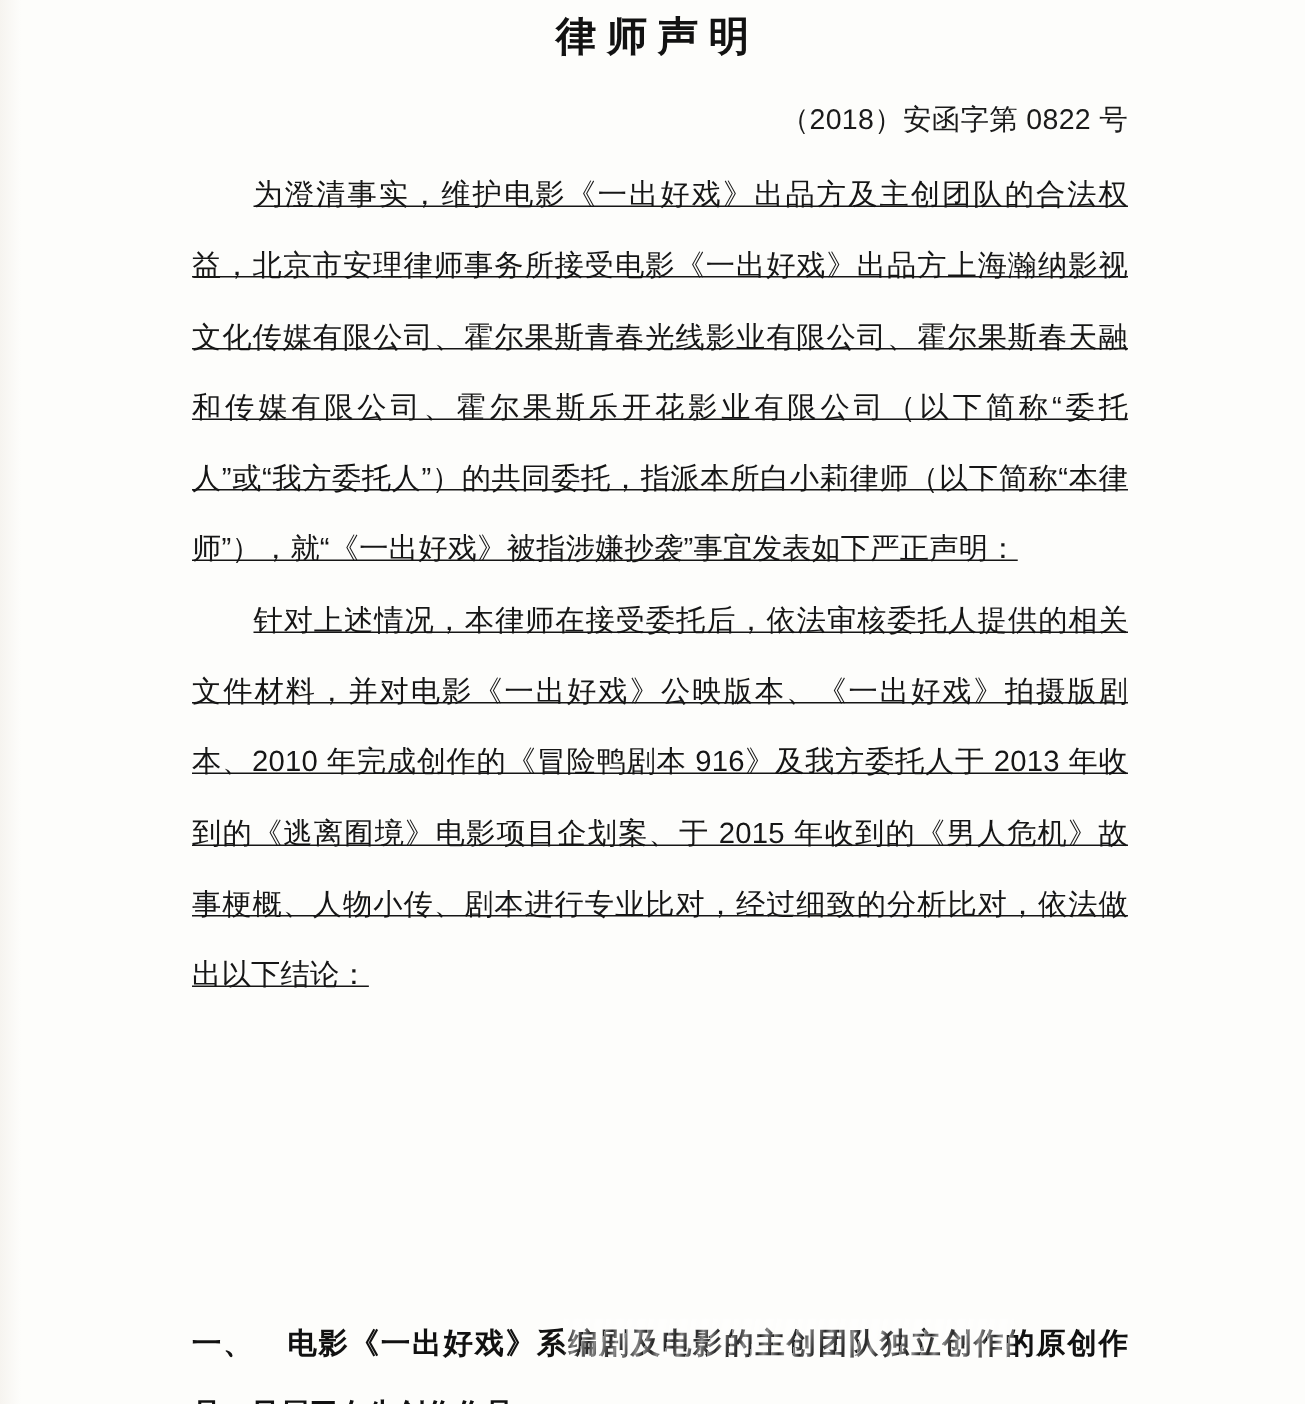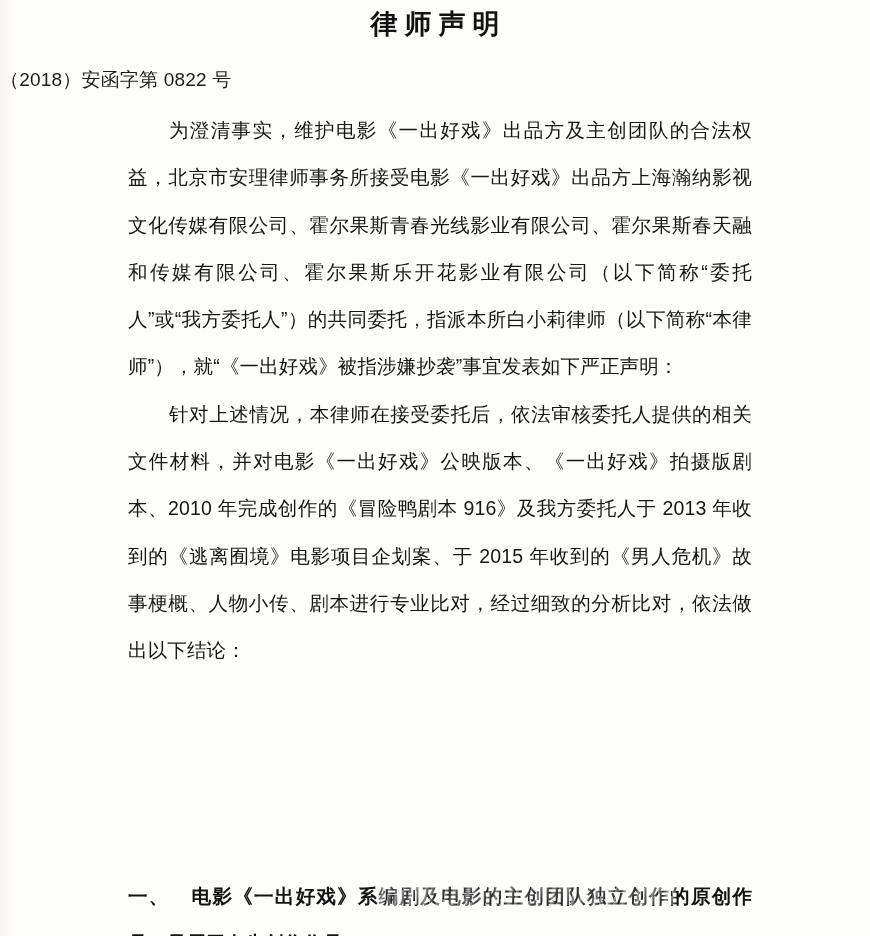--- a/index.html
+++ b/index.html
@@ -42,20 +42,21 @@
     color: #121212;
     font-family: "DejaVu Sans", "Liberation Sans", sans-serif;
   }
 
   
   #doc-number {
     position: absolute;
     top: 67px;
     left: 0;
     width: 752px;
+    text-align: right;
     font-size: 19px;
     color: #1b1b1b;
     letter-spacing: 0.2px;
   }
 
   
   #body-text {
     position: absolute;
     top: 107px;
     left: 128px;
@@ -66,21 +67,21 @@
     margin: 0 0 0 0;
     font-size: 19.5px;
     line-height: 47.3px;
     text-align: justify;
     text-align-last: left;
     text-justify: inter-ideograph;
     word-break: break-all;
     color: #161616;
     letter-spacing: 0.15px;
   }
-  .para.indent { text-indent: 41px; }
+  .para.indent { text-indent: 41px; text-decoration: underline; }
 
   
   #clause-one {
     position: absolute;
     top: 873px;
     left: 128px;
     width: 624px;
     font-size: 19.5px;
     line-height: 47px;
     font-weight: bold;

